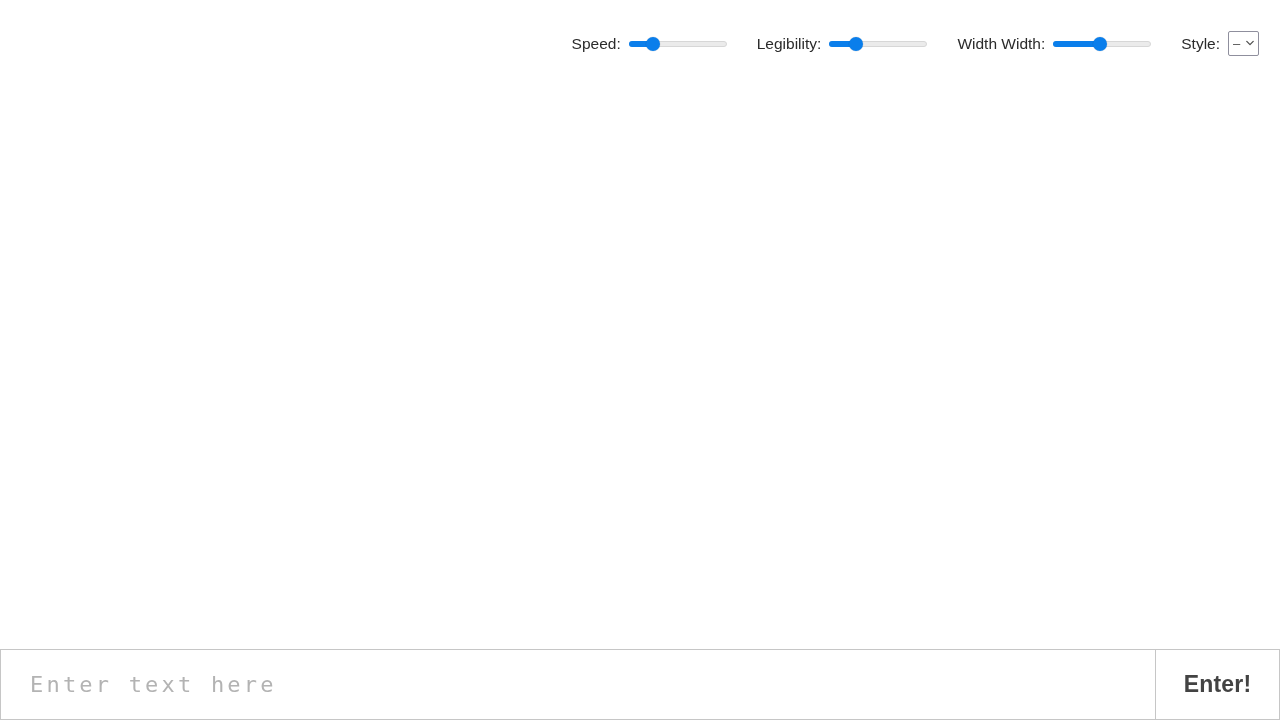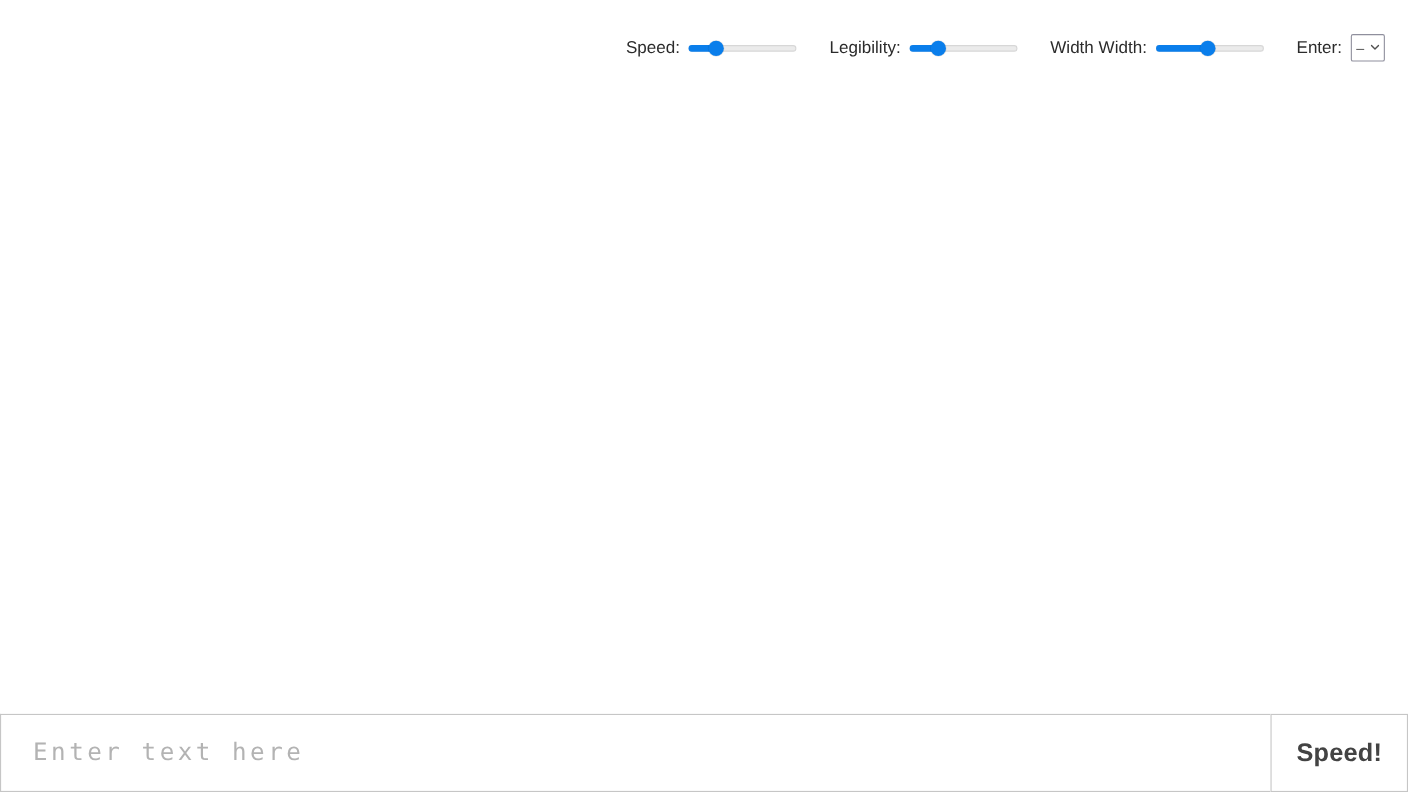--- a/index.html
+++ b/index.html
@@ -204,33 +204,33 @@
     <div class="control-group">
       <span class="control-label">Width Width:</span>
       <div class="slider">
         <div class="track"></div>
         <div class="fill" style="width: 47.04px;"></div>
         <div class="thumb" style="left: 47.04px;"></div>
       </div>
     </div>
 
     <div class="control-group">
-      <span class="control-label">Enter:</span>
+      <span class="control-label">Style:</span>
       <div class="style-select">
         <span class="sel-value">–</span>
         <span class="chev">
           <svg width="8" height="8" viewBox="0 0 10 10">
             <path d="M1 3 L5 7 L9 3" fill="none" stroke="#4f4f4f" stroke-width="1.6" stroke-linecap="round" stroke-linejoin="round"></path>
           </svg>
         </span>
       </div>
     </div>
 
   </div>
 
   <div class="canvas-area"></div>
 
   <div class="bottom-bar">
     <input class="text-input" type="text" placeholder="Enter text here" style="">
-    <button class="write-button">Speed!</button>
+    <button class="write-button">Enter!</button>
   </div>
 
 </div>
 
 </body></html>

